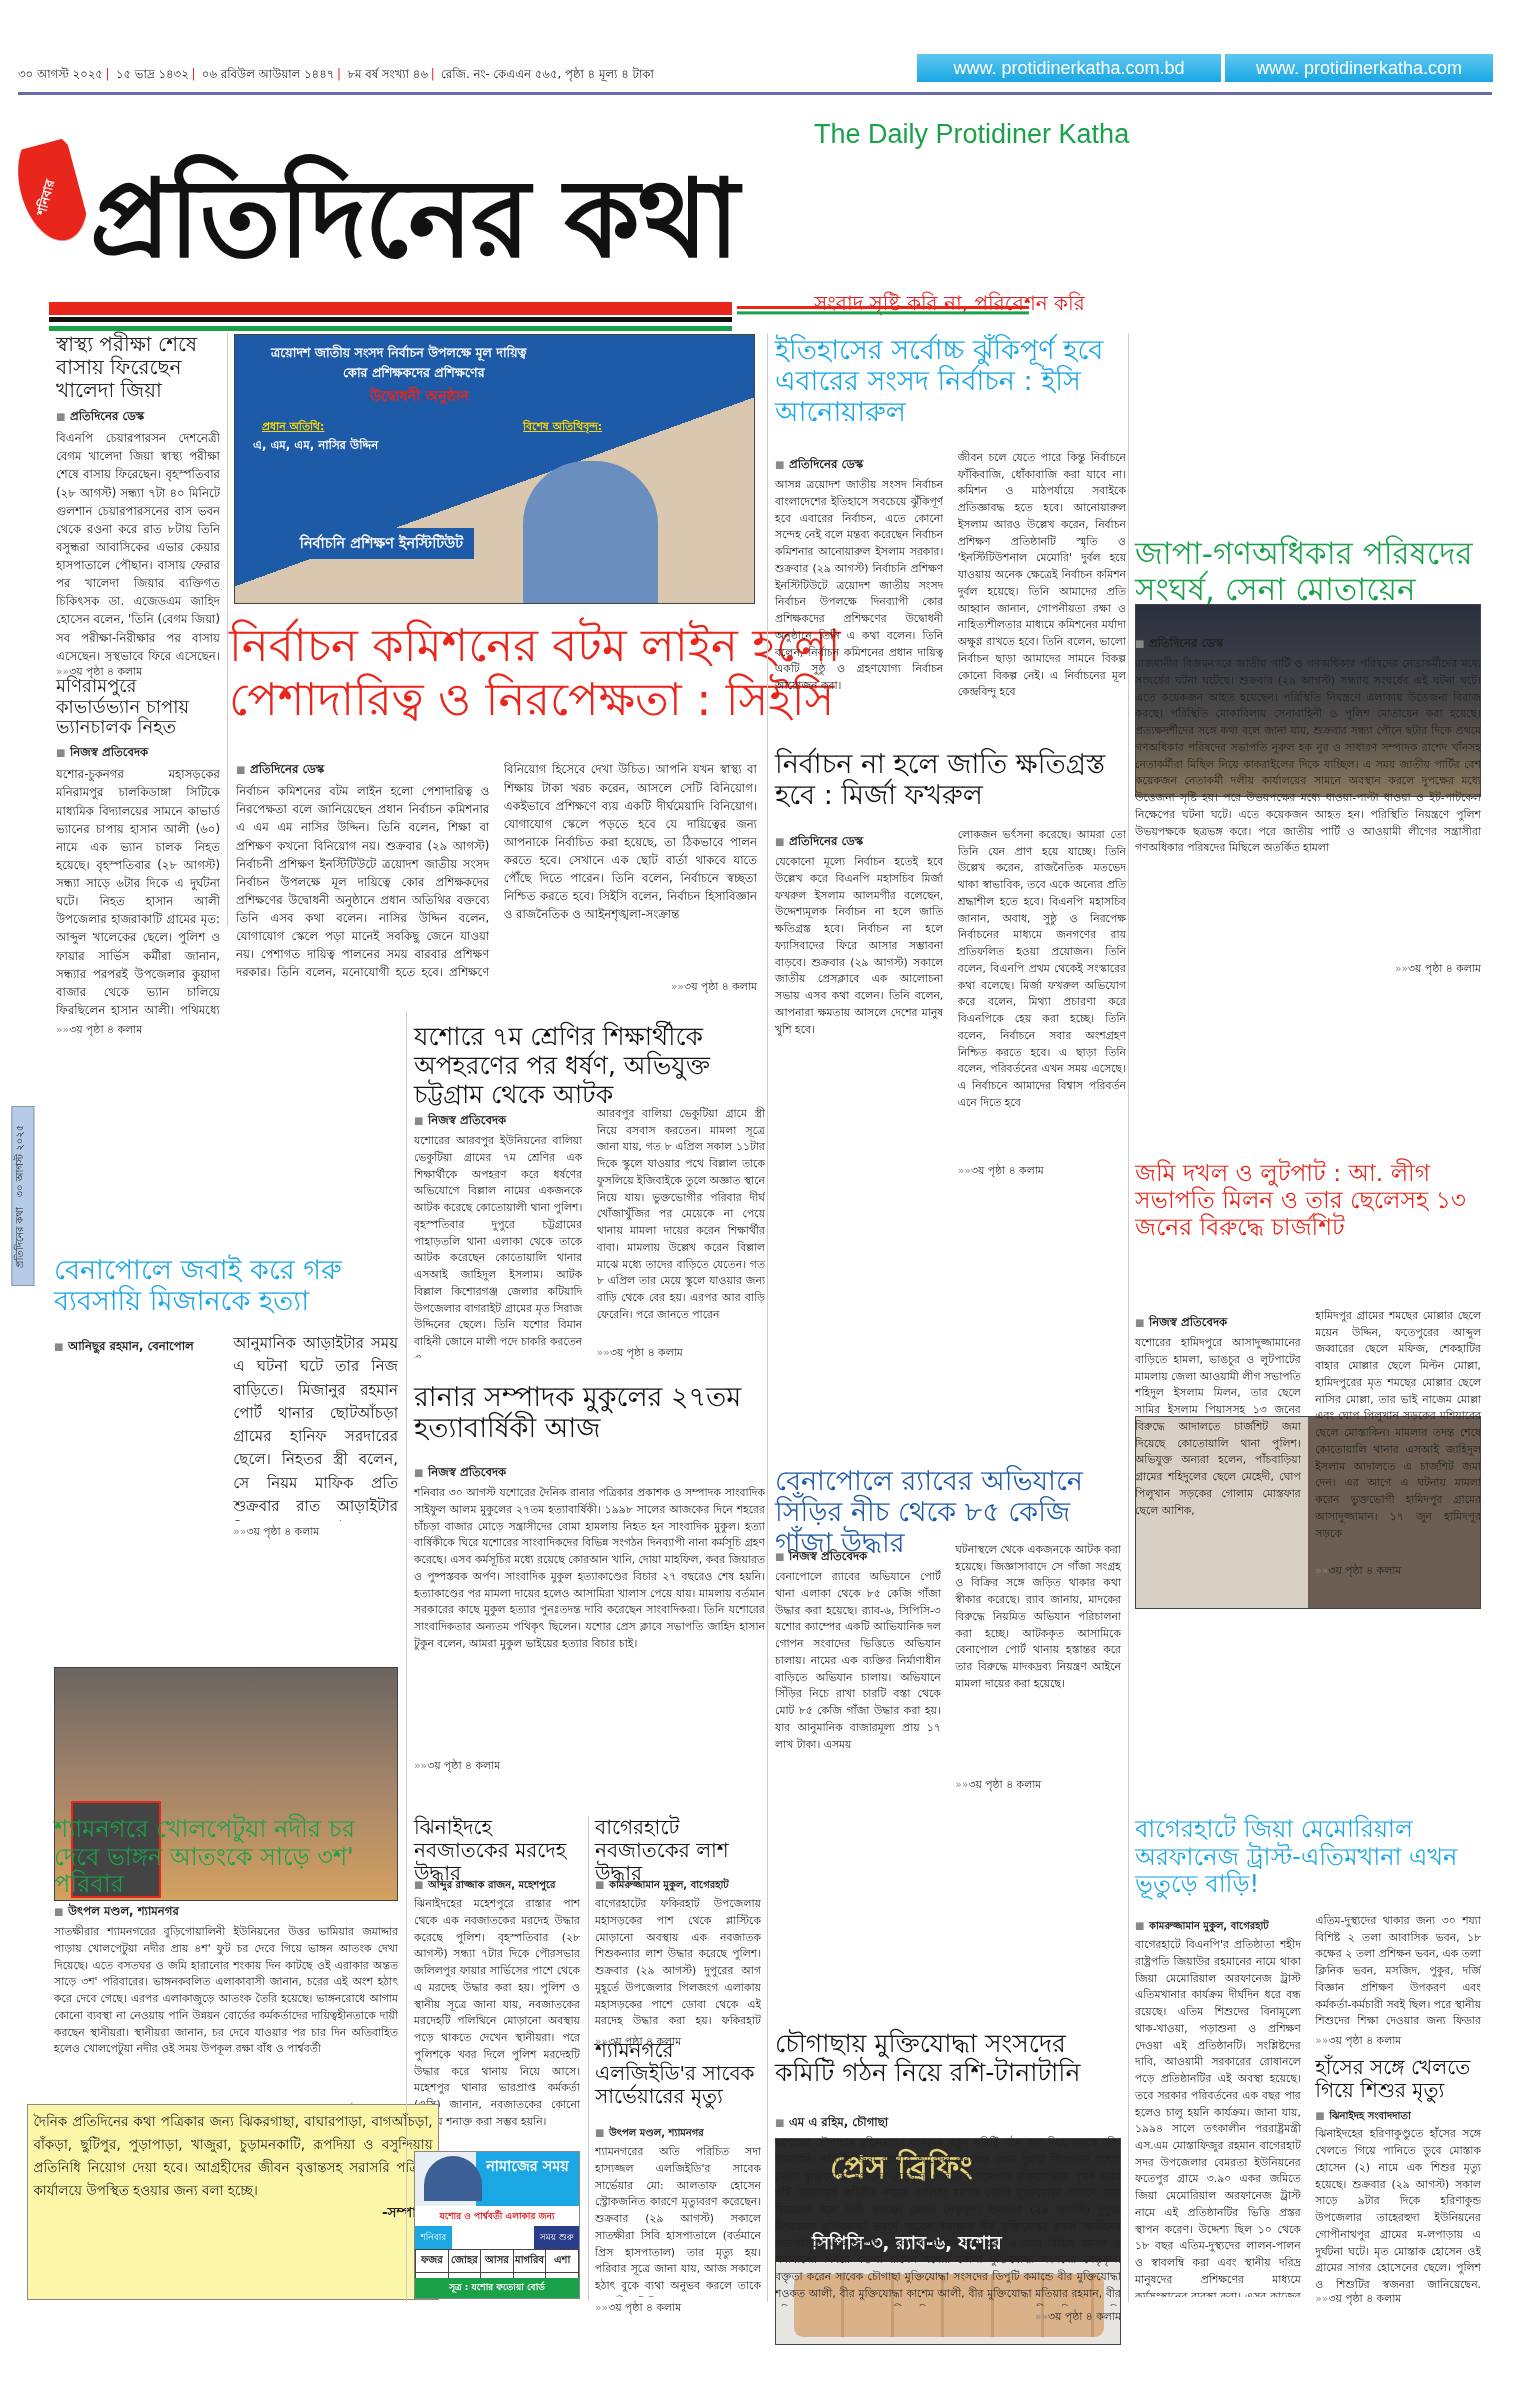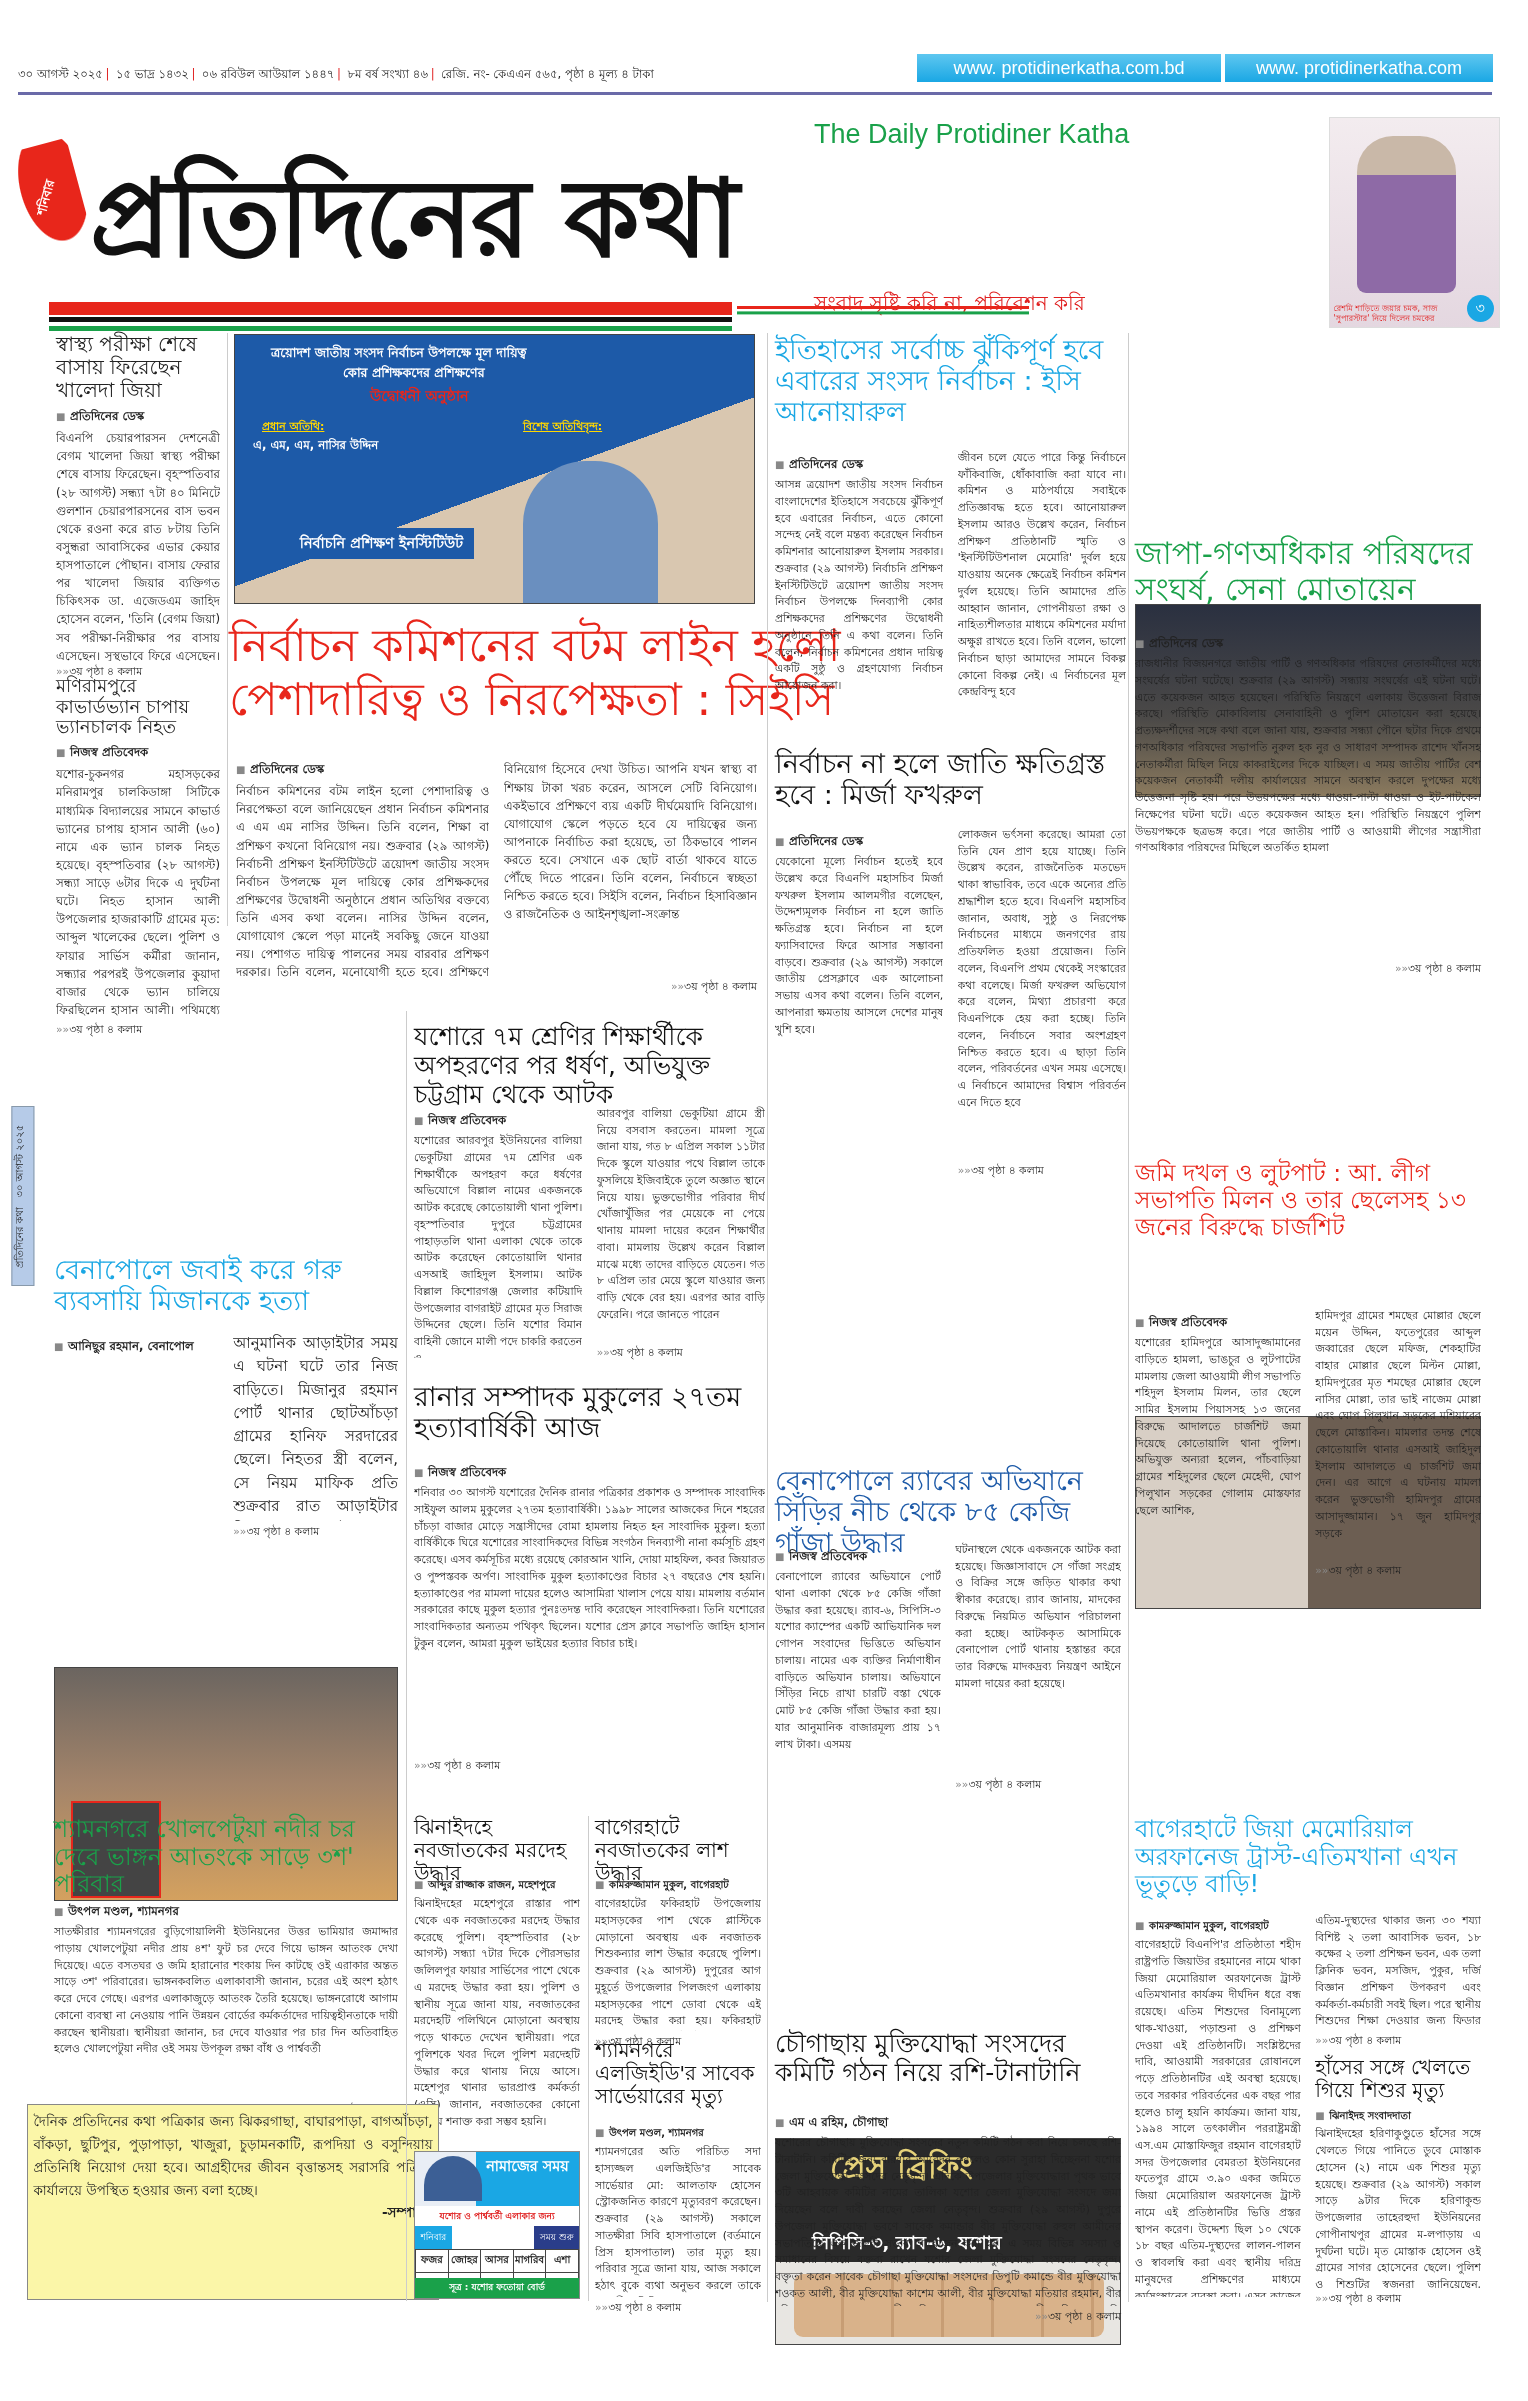--- a/index.html
+++ b/index.html
@@ -71,25 +71,20 @@
   <div class="logo-badge">
       <span>শনিবার</span>
     </div>
   <div class="logo-title">প্রতিদিনের কথা</div>
   <div class="eng-title">The Daily Protidiner Katha</div>
   <div class="slogan">সংবাদ সৃষ্টি করি না, পরিবেশন করি</div>
   <div class="stripe-red"></div>
   <div class="stripe-black"></div>
   <div class="stripe-green"></div>
   <div class="stripe-thin"></div>
-  <div class="model-ad">
-    <div class="figure"></div>
-    <div class="cap">রেশমি শাড়িতে জয়ার চমক, সাজ 'সুপারস্টার' নিয়ে দিলেন চমকের</div>
-    <div class="pg">৩</div>
-  </div>
 </div>
 
 <div class="abs" style="left:56px;top:333px;width:164px">
   <div class="headline" style="font-size:20px">স্বাস্থ্য পরীক্ষা শেষে বাসায় ফিরেছেন খালেদা জিয়া</div>
   <div class="byline">প্রতিদিনের ডেস্ক</div>
   <div class="body" style="height:232px;overflow:hidden">বিএনপি চেয়ারপারসন দেশনেত্রী বেগম খালেদা জিয়া স্বাস্থ্য পরীক্ষা শেষে বাসায় ফিরেছেন। বৃহস্পতিবার (২৮ আগস্ট) সন্ধ্যা ৭টা ৪০ মিনিটে গুলশান চেয়ারপারসনের বাস ভবন থেকে রওনা করে রাত ৮টায় তিনি বসুন্ধরা আবাসিকের এভার কেয়ার হাসপাতালে পৌছান। বাসায় ফেরার পর খালেদা জিয়ার ব্যক্তিগত চিকিৎসক ডা. এজেডএম জাহিদ হোসেন বলেন, 'তিনি (বেগম জিয়া) সব পরীক্ষা-নিরীক্ষার পর বাসায় এসেছেন। সুস্থভাবে ফিরে এসেছেন। আপনাদের</div>
   <div class="cont">৩য় পৃষ্ঠা ৪ কলাম</div>
 </div>
 <div class="abs" style="left:56px;top:676px;width:164px">
   <div class="headline" style="font-size:18px">মণিরামপুরে কাভার্ডভ্যান চাপায় ভ্যানচালক নিহত</div>

